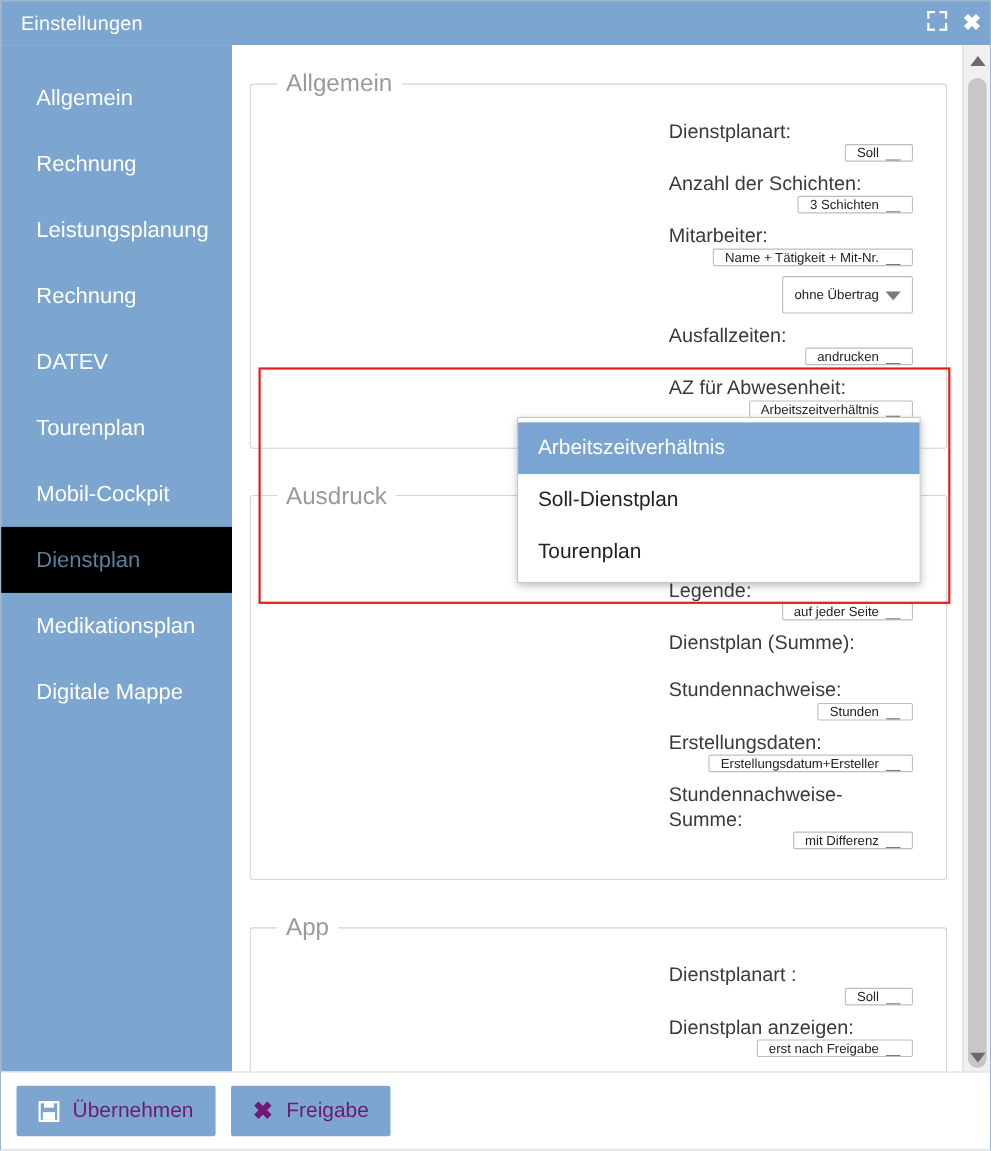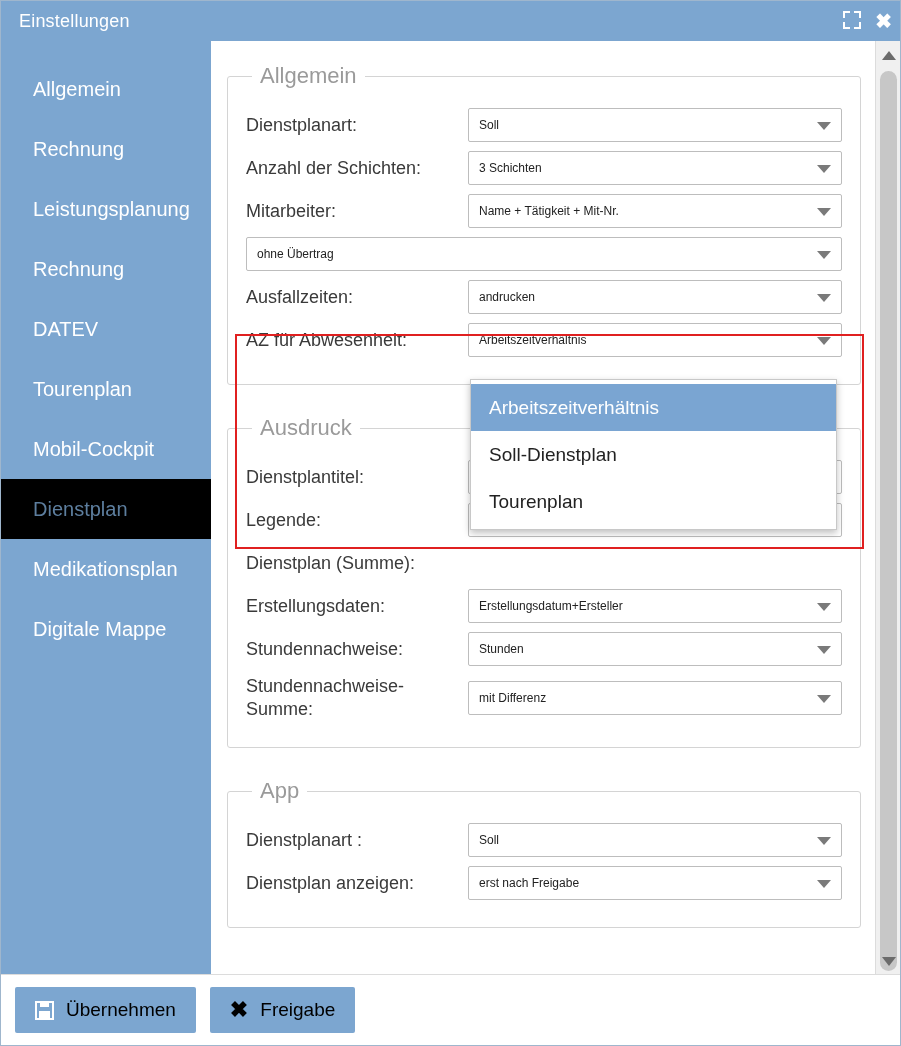--- a/index.html
+++ b/index.html
@@ -106,23 +106,24 @@
     padding: 10px 18px 18px 18px;
   }
   fieldset.group > legend {
     font-size: 22px;
     color: #9a9a9a;
     padding: 0 8px;
     margin-left: 6px;
   }
   .row {
     display: flex;
-    align-items: center;
-    margin: 9px 0;
+    align-items: flex-end;
+    margin: 9px 12px;
     min-height: 34px;
+    flex-direction: column;
   }
   .row .label {
     width: 222px;
     font-size: 18px;
     color: #3a3a3a;
     padding-right: 8px;
     line-height: 1.25;
   }
   .select {
     position: relative;
@@ -233,21 +234,21 @@
     background: #ffffff;
     border-top: 1px solid #dcdcdc;
     display: flex;
     align-items: center;
     padding-left: 14px;
     gap: 14px;
   }
   .btn {
     height: 46px;
     background: #7ca6d0;
-    color: #000000;
+    color: #701a75;
     display: flex;
     align-items: center;
     gap: 12px;
     padding: 0 20px;
     font-size: 19px;
     border: none;
     border-radius: 2px;
     cursor: pointer;
     font-family: "Liberation Sans", sans-serif;
   }
@@ -394,31 +395,31 @@
             <span>auf jeder Seite</span>
             <span class="caret"></span>
           </div>
         </div>
 
         <div class="row">
           <div class="label">Dienstplan (Summe):</div>
         </div>
 
         <div class="row">
+          <div class="label">Stundennachweise:</div>
+          <div class="select">
+            <span>Stunden</span>
+            <span class="caret"></span>
+          </div>
+        </div>
+
+        <div class="row">
           <div class="label">Erstellungsdaten:</div>
           <div class="select">
             <span>Erstellungsdatum+Ersteller</span>
-            <span class="caret"></span>
-          </div>
-        </div>
-
-        <div class="row">
-          <div class="label">Stundennachweise:</div>
-          <div class="select">
-            <span>Stunden</span>
             <span class="caret"></span>
           </div>
         </div>
 
         <div class="row">
           <div class="label">Stundennachweise-Summe:</div>
           <div class="select">
             <span>mit Differenz</span>
             <span class="caret"></span>
           </div>

